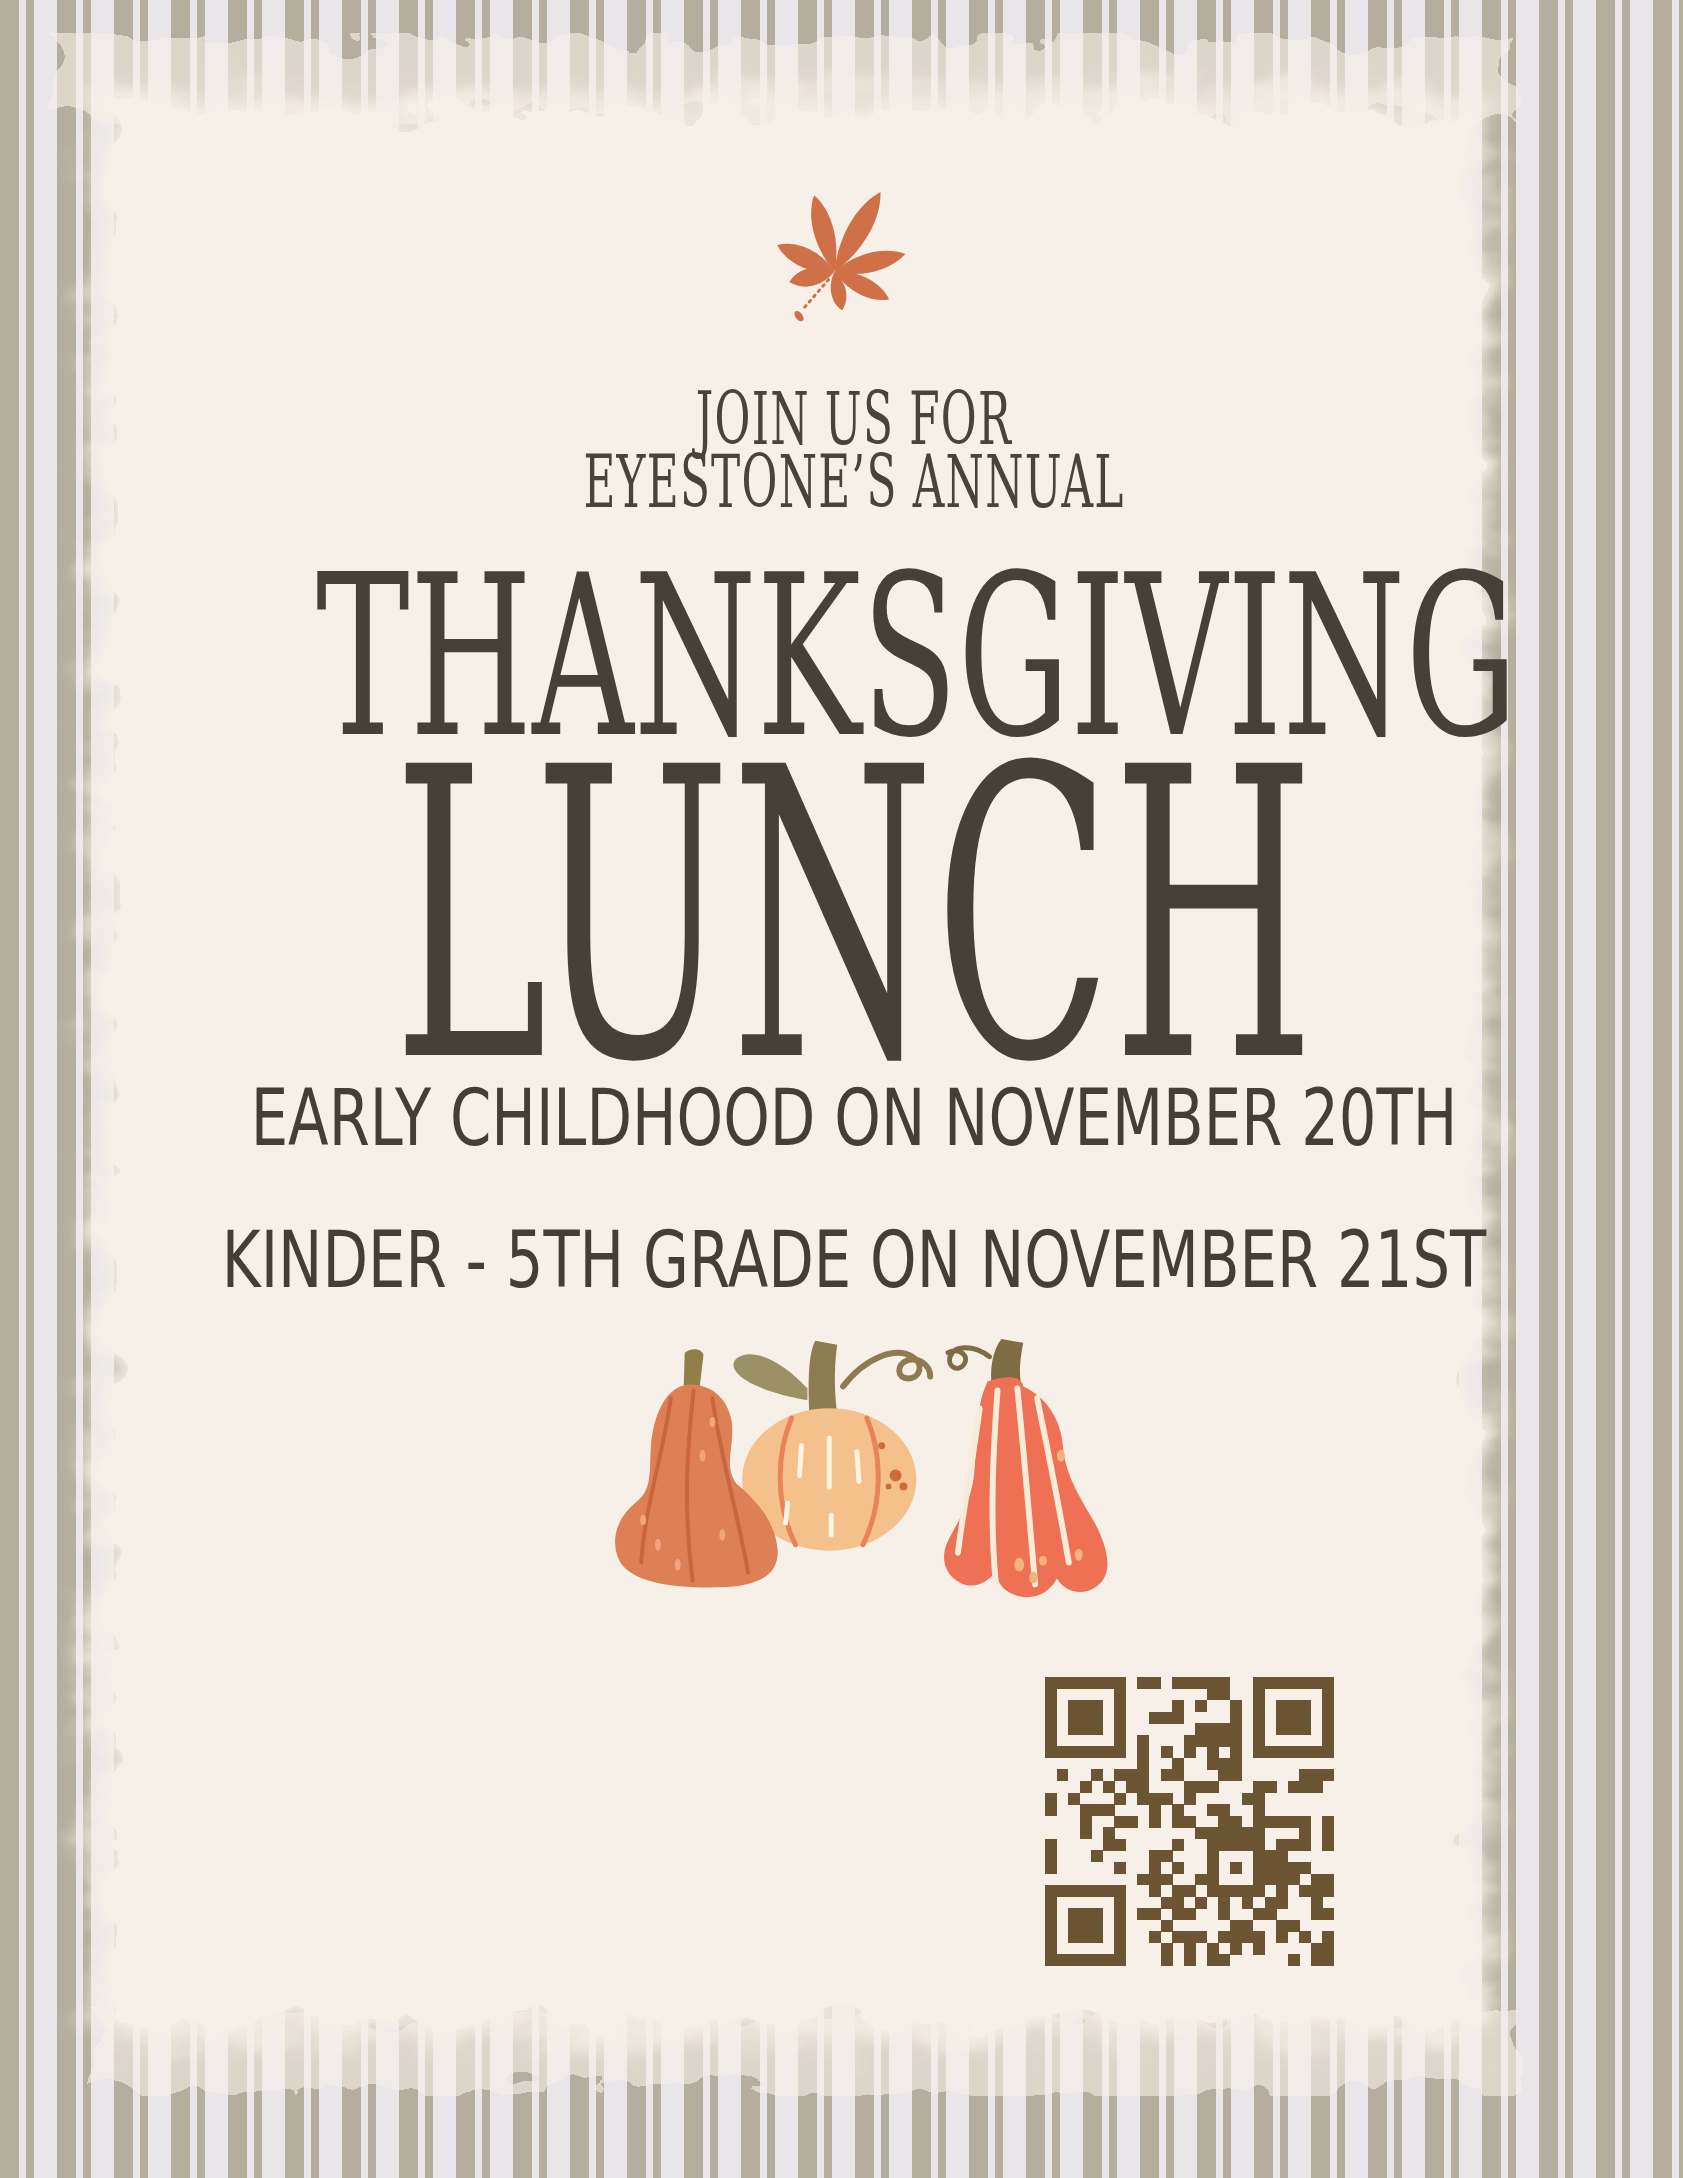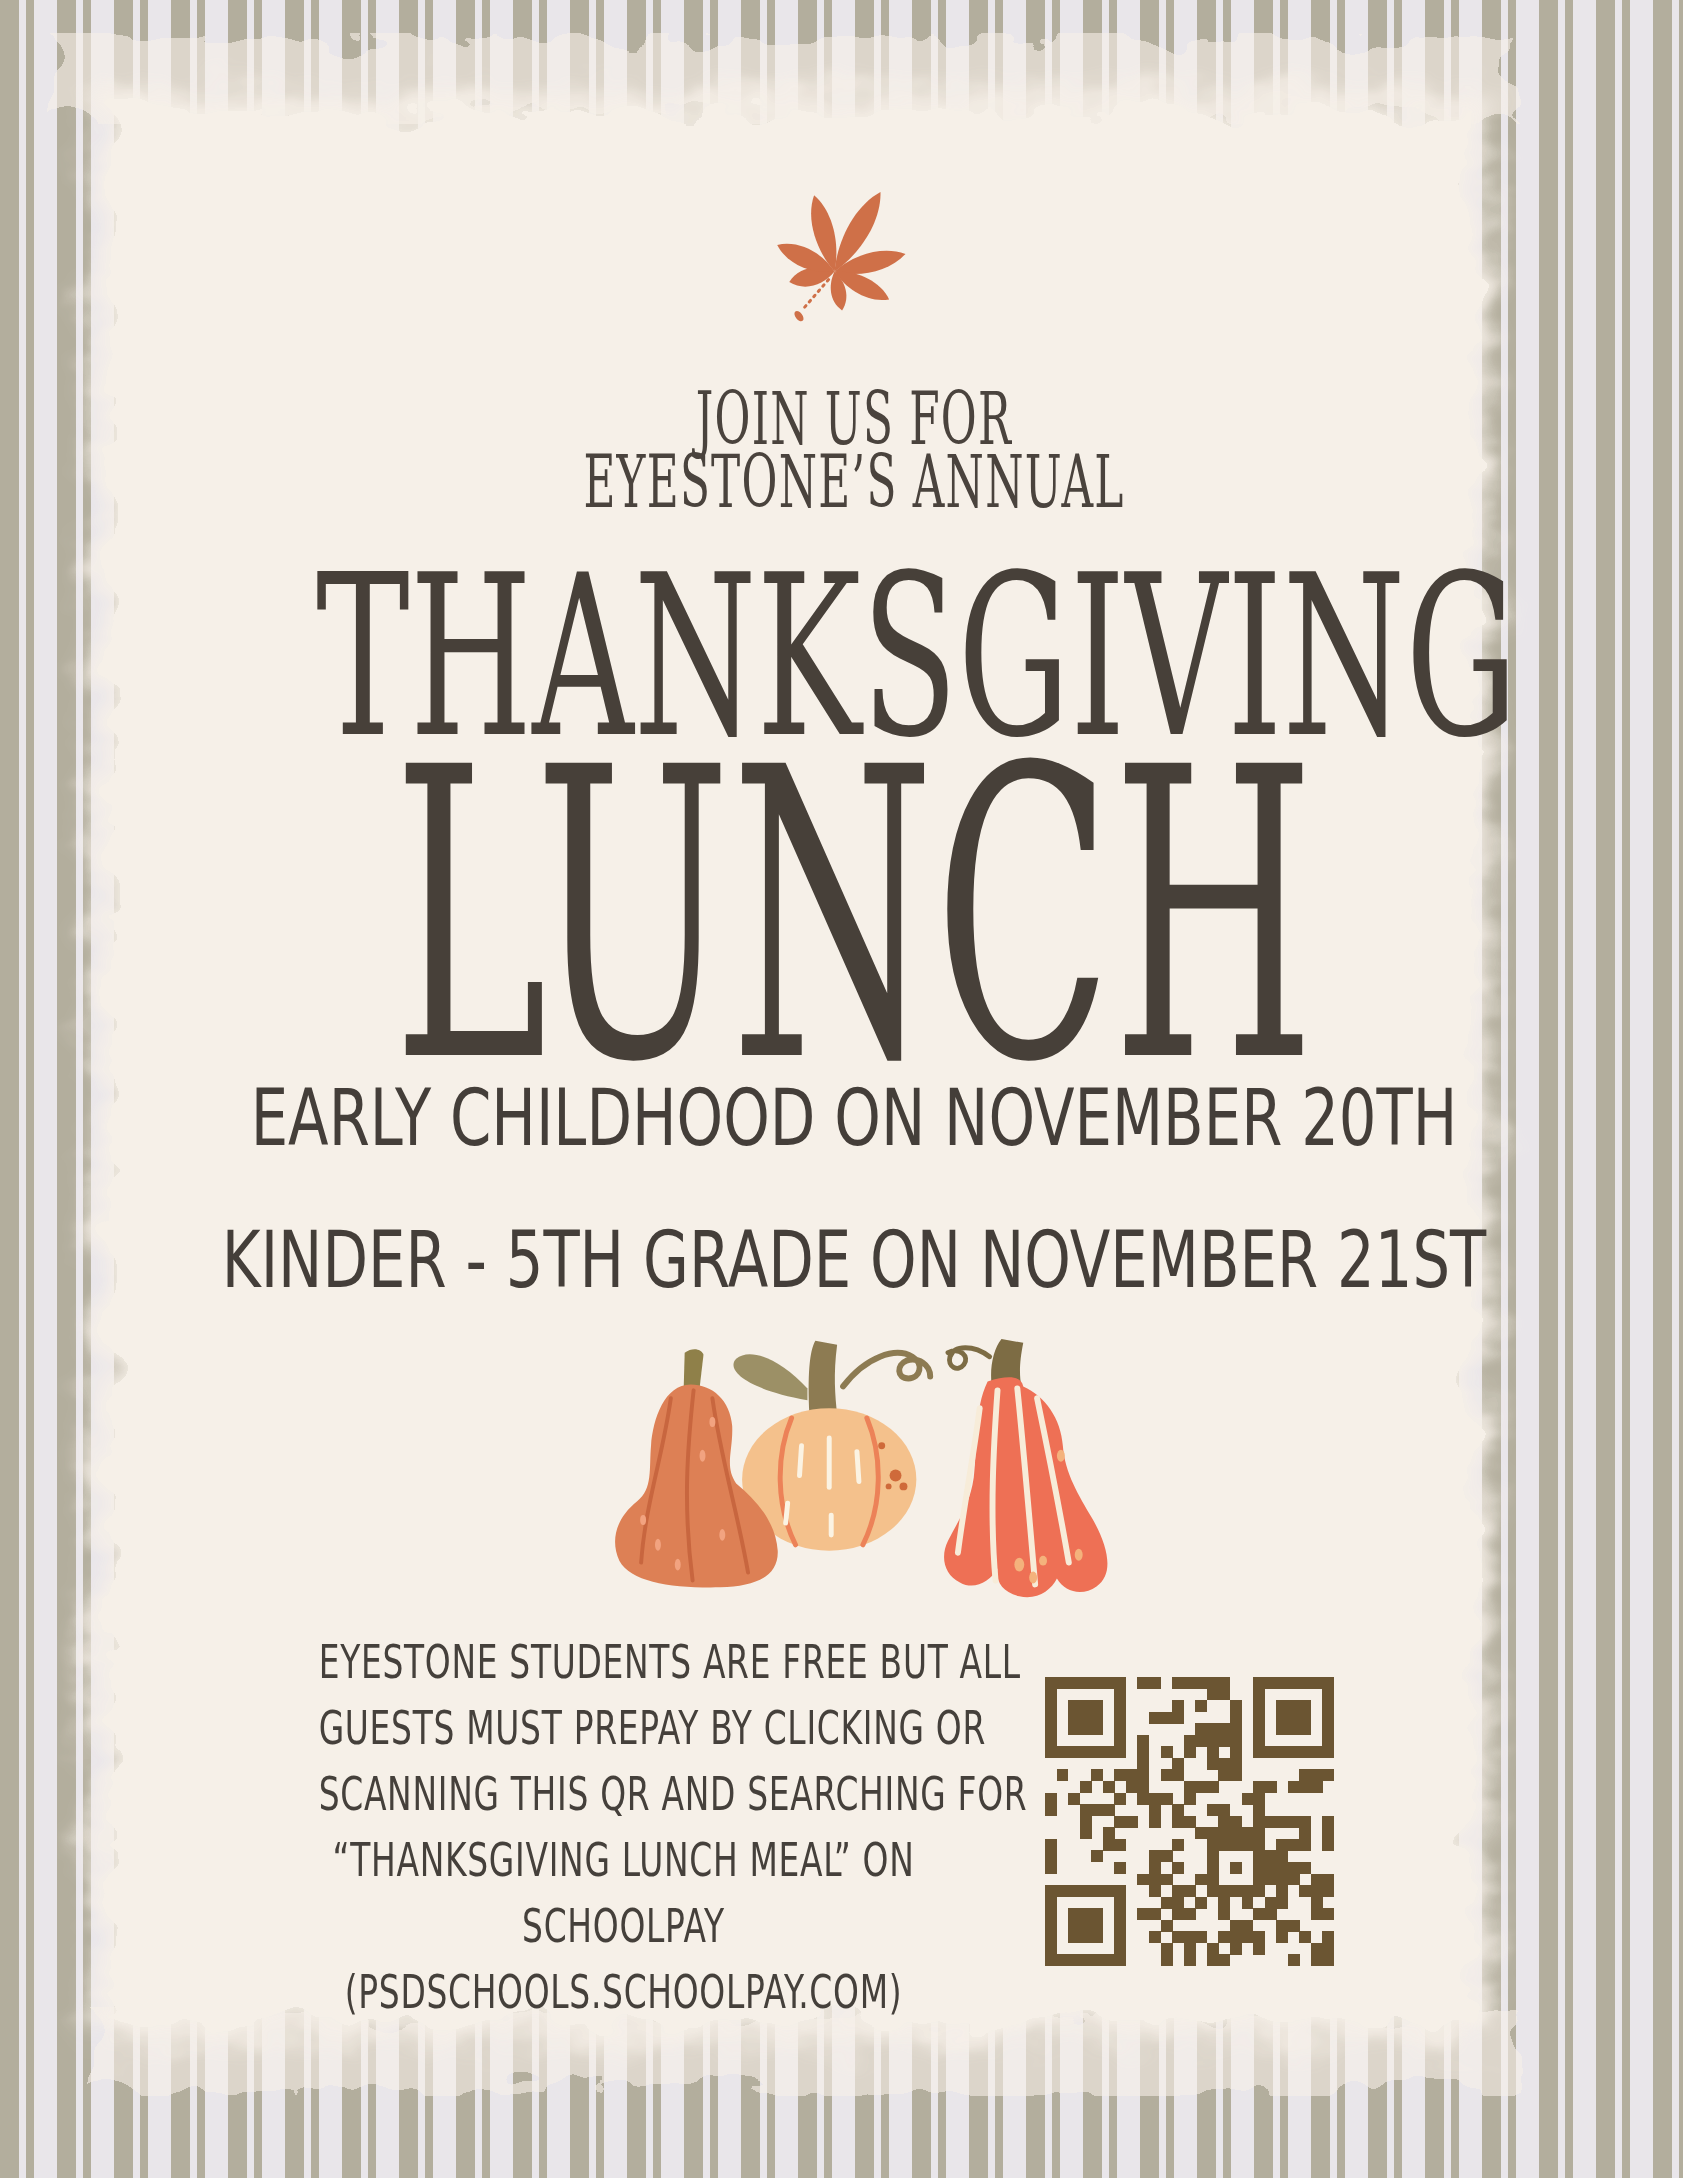--- a/index.html
+++ b/index.html
@@ -168,28 +168,20 @@
         <g fill="#f4b27c">
           <ellipse cx="470" cy="240" rx="5" ry="7"></ellipse>
             <ellipse cx="484" cy="253" rx="4" ry="6"></ellipse>
           <ellipse cx="494" cy="236" rx="4" ry="5"></ellipse>
             <ellipse cx="530" cy="230" rx="4" ry="6"></ellipse>
           <ellipse cx="512" cy="130" rx="4" ry="6"></ellipse>
         </g>
       </g>
     </svg>
 
-    <div class="details">
-      <div class="details-line">EYESTONE STUDENTS ARE FREE BUT ALL</div>
-      <div class="details-line">GUESTS MUST PREPAY BY CLICKING OR</div>
-      <div class="details-line">SCANNING THIS QR AND SEARCHING FOR</div>
-      <div class="details-line">“THANKSGIVING LUNCH MEAL” ON</div>
-      <div class="details-line">SCHOOLPAY</div>
-      <div class="details-line">(PSDSCHOOLS.SCHOOLPAY.COM)</div>
-    </div>
 
     <div class="qr">
       <svg id="qr-svg" viewBox="0 0 25 25" aria-hidden="true">
           <path d="M0 0h1.03v1.03h-1.03zM1 0h1.03v1.03h-1.03zM2 0h1.03v1.03h-1.03zM3 0h1.03v1.03h-1.03zM4 0h1.03v1.03h-1.03zM5 0h1.03v1.03h-1.03zM6 0h1.03v1.03h-1.03zM8 0h1.03v1.03h-1.03zM9 0h1.03v1.03h-1.03zM11 0h1.03v1.03h-1.03zM12 0h1.03v1.03h-1.03zM13 0h1.03v1.03h-1.03zM14 0h1.03v1.03h-1.03zM15 0h1.03v1.03h-1.03zM18 0h1.03v1.03h-1.03zM19 0h1.03v1.03h-1.03zM20 0h1.03v1.03h-1.03zM21 0h1.03v1.03h-1.03zM22 0h1.03v1.03h-1.03zM23 0h1.03v1.03h-1.03zM24 0h1.03v1.03h-1.03zM0 1h1.03v1.03h-1.03zM6 1h1.03v1.03h-1.03zM14 1h1.03v1.03h-1.03zM15 1h1.03v1.03h-1.03zM18 1h1.03v1.03h-1.03zM24 1h1.03v1.03h-1.03zM0 2h1.03v1.03h-1.03zM2 2h1.03v1.03h-1.03zM3 2h1.03v1.03h-1.03zM4 2h1.03v1.03h-1.03zM6 2h1.03v1.03h-1.03zM11 2h1.03v1.03h-1.03zM13 2h1.03v1.03h-1.03zM16 2h1.03v1.03h-1.03zM18 2h1.03v1.03h-1.03zM20 2h1.03v1.03h-1.03zM21 2h1.03v1.03h-1.03zM22 2h1.03v1.03h-1.03zM24 2h1.03v1.03h-1.03zM0 3h1.03v1.03h-1.03zM2 3h1.03v1.03h-1.03zM3 3h1.03v1.03h-1.03zM4 3h1.03v1.03h-1.03zM6 3h1.03v1.03h-1.03zM9 3h1.03v1.03h-1.03zM10 3h1.03v1.03h-1.03zM11 3h1.03v1.03h-1.03zM16 3h1.03v1.03h-1.03zM18 3h1.03v1.03h-1.03zM20 3h1.03v1.03h-1.03zM21 3h1.03v1.03h-1.03zM22 3h1.03v1.03h-1.03zM24 3h1.03v1.03h-1.03zM0 4h1.03v1.03h-1.03zM2 4h1.03v1.03h-1.03zM3 4h1.03v1.03h-1.03zM4 4h1.03v1.03h-1.03zM6 4h1.03v1.03h-1.03zM13 4h1.03v1.03h-1.03zM14 4h1.03v1.03h-1.03zM15 4h1.03v1.03h-1.03zM16 4h1.03v1.03h-1.03zM18 4h1.03v1.03h-1.03zM20 4h1.03v1.03h-1.03zM21 4h1.03v1.03h-1.03zM22 4h1.03v1.03h-1.03zM24 4h1.03v1.03h-1.03zM0 5h1.03v1.03h-1.03zM6 5h1.03v1.03h-1.03zM8 5h1.03v1.03h-1.03zM12 5h1.03v1.03h-1.03zM13 5h1.03v1.03h-1.03zM14 5h1.03v1.03h-1.03zM15 5h1.03v1.03h-1.03zM16 5h1.03v1.03h-1.03zM18 5h1.03v1.03h-1.03zM24 5h1.03v1.03h-1.03zM0 6h1.03v1.03h-1.03zM1 6h1.03v1.03h-1.03zM2 6h1.03v1.03h-1.03zM3 6h1.03v1.03h-1.03zM4 6h1.03v1.03h-1.03zM5 6h1.03v1.03h-1.03zM6 6h1.03v1.03h-1.03zM8 6h1.03v1.03h-1.03zM10 6h1.03v1.03h-1.03zM12 6h1.03v1.03h-1.03zM14 6h1.03v1.03h-1.03zM16 6h1.03v1.03h-1.03zM18 6h1.03v1.03h-1.03zM19 6h1.03v1.03h-1.03zM20 6h1.03v1.03h-1.03zM21 6h1.03v1.03h-1.03zM22 6h1.03v1.03h-1.03zM23 6h1.03v1.03h-1.03zM24 6h1.03v1.03h-1.03zM8 7h1.03v1.03h-1.03zM11 7h1.03v1.03h-1.03zM14 7h1.03v1.03h-1.03zM15 7h1.03v1.03h-1.03zM16 7h1.03v1.03h-1.03zM1 8h1.03v1.03h-1.03zM4 8h1.03v1.03h-1.03zM6 8h1.03v1.03h-1.03zM7 8h1.03v1.03h-1.03zM8 8h1.03v1.03h-1.03zM10 8h1.03v1.03h-1.03zM11 8h1.03v1.03h-1.03zM15 8h1.03v1.03h-1.03zM16 8h1.03v1.03h-1.03zM22 8h1.03v1.03h-1.03zM23 8h1.03v1.03h-1.03zM24 8h1.03v1.03h-1.03zM3 9h1.03v1.03h-1.03zM5 9h1.03v1.03h-1.03zM7 9h1.03v1.03h-1.03zM8 9h1.03v1.03h-1.03zM12 9h1.03v1.03h-1.03zM13 9h1.03v1.03h-1.03zM14 9h1.03v1.03h-1.03zM18 9h1.03v1.03h-1.03zM19 9h1.03v1.03h-1.03zM21 9h1.03v1.03h-1.03zM22 9h1.03v1.03h-1.03zM23 9h1.03v1.03h-1.03zM0 10h1.03v1.03h-1.03zM2 10h1.03v1.03h-1.03zM6 10h1.03v1.03h-1.03zM8 10h1.03v1.03h-1.03zM9 10h1.03v1.03h-1.03zM10 10h1.03v1.03h-1.03zM12 10h1.03v1.03h-1.03zM17 10h1.03v1.03h-1.03zM18 10h1.03v1.03h-1.03zM0 11h1.03v1.03h-1.03zM3 11h1.03v1.03h-1.03zM4 11h1.03v1.03h-1.03zM5 11h1.03v1.03h-1.03zM9 11h1.03v1.03h-1.03zM11 11h1.03v1.03h-1.03zM14 11h1.03v1.03h-1.03zM15 11h1.03v1.03h-1.03zM18 11h1.03v1.03h-1.03zM3 12h1.03v1.03h-1.03zM6 12h1.03v1.03h-1.03zM7 12h1.03v1.03h-1.03zM9 12h1.03v1.03h-1.03zM11 12h1.03v1.03h-1.03zM12 12h1.03v1.03h-1.03zM15 12h1.03v1.03h-1.03zM16 12h1.03v1.03h-1.03zM18 12h1.03v1.03h-1.03zM19 12h1.03v1.03h-1.03zM20 12h1.03v1.03h-1.03zM21 12h1.03v1.03h-1.03zM22 12h1.03v1.03h-1.03zM24 12h1.03v1.03h-1.03zM3 13h1.03v1.03h-1.03zM5 13h1.03v1.03h-1.03zM13 13h1.03v1.03h-1.03zM14 13h1.03v1.03h-1.03zM15 13h1.03v1.03h-1.03zM16 13h1.03v1.03h-1.03zM17 13h1.03v1.03h-1.03zM18 13h1.03v1.03h-1.03zM22 13h1.03v1.03h-1.03zM24 13h1.03v1.03h-1.03zM0 14h1.03v1.03h-1.03zM5 14h1.03v1.03h-1.03zM6 14h1.03v1.03h-1.03zM11 14h1.03v1.03h-1.03zM14 14h1.03v1.03h-1.03zM15 14h1.03v1.03h-1.03zM16 14h1.03v1.03h-1.03zM17 14h1.03v1.03h-1.03zM18 14h1.03v1.03h-1.03zM20 14h1.03v1.03h-1.03zM21 14h1.03v1.03h-1.03zM22 14h1.03v1.03h-1.03zM24 14h1.03v1.03h-1.03zM0 15h1.03v1.03h-1.03zM4 15h1.03v1.03h-1.03zM9 15h1.03v1.03h-1.03zM10 15h1.03v1.03h-1.03zM14 15h1.03v1.03h-1.03zM18 15h1.03v1.03h-1.03zM19 15h1.03v1.03h-1.03zM20 15h1.03v1.03h-1.03zM0 16h1.03v1.03h-1.03zM6 16h1.03v1.03h-1.03zM9 16h1.03v1.03h-1.03zM11 16h1.03v1.03h-1.03zM14 16h1.03v1.03h-1.03zM16 16h1.03v1.03h-1.03zM18 16h1.03v1.03h-1.03zM19 16h1.03v1.03h-1.03zM20 16h1.03v1.03h-1.03zM21 16h1.03v1.03h-1.03zM22 16h1.03v1.03h-1.03zM8 17h1.03v1.03h-1.03zM9 17h1.03v1.03h-1.03zM10 17h1.03v1.03h-1.03zM13 17h1.03v1.03h-1.03zM14 17h1.03v1.03h-1.03zM18 17h1.03v1.03h-1.03zM19 17h1.03v1.03h-1.03zM20 17h1.03v1.03h-1.03zM21 17h1.03v1.03h-1.03zM23 17h1.03v1.03h-1.03zM24 17h1.03v1.03h-1.03zM0 18h1.03v1.03h-1.03zM1 18h1.03v1.03h-1.03zM2 18h1.03v1.03h-1.03zM3 18h1.03v1.03h-1.03zM4 18h1.03v1.03h-1.03zM5 18h1.03v1.03h-1.03zM6 18h1.03v1.03h-1.03zM9 18h1.03v1.03h-1.03zM11 18h1.03v1.03h-1.03zM12 18h1.03v1.03h-1.03zM14 18h1.03v1.03h-1.03zM15 18h1.03v1.03h-1.03zM16 18h1.03v1.03h-1.03zM17 18h1.03v1.03h-1.03zM18 18h1.03v1.03h-1.03zM20 18h1.03v1.03h-1.03zM22 18h1.03v1.03h-1.03zM23 18h1.03v1.03h-1.03zM24 18h1.03v1.03h-1.03zM0 19h1.03v1.03h-1.03zM6 19h1.03v1.03h-1.03zM10 19h1.03v1.03h-1.03zM11 19h1.03v1.03h-1.03zM13 19h1.03v1.03h-1.03zM15 19h1.03v1.03h-1.03zM17 19h1.03v1.03h-1.03zM19 19h1.03v1.03h-1.03zM20 19h1.03v1.03h-1.03zM23 19h1.03v1.03h-1.03zM0 20h1.03v1.03h-1.03zM2 20h1.03v1.03h-1.03zM3 20h1.03v1.03h-1.03zM4 20h1.03v1.03h-1.03zM6 20h1.03v1.03h-1.03zM8 20h1.03v1.03h-1.03zM9 20h1.03v1.03h-1.03zM11 20h1.03v1.03h-1.03zM12 20h1.03v1.03h-1.03zM15 20h1.03v1.03h-1.03zM18 20h1.03v1.03h-1.03zM19 20h1.03v1.03h-1.03zM23 20h1.03v1.03h-1.03zM24 20h1.03v1.03h-1.03zM0 21h1.03v1.03h-1.03zM2 21h1.03v1.03h-1.03zM3 21h1.03v1.03h-1.03zM4 21h1.03v1.03h-1.03zM6 21h1.03v1.03h-1.03zM10 21h1.03v1.03h-1.03zM16 21h1.03v1.03h-1.03zM17 21h1.03v1.03h-1.03zM20 21h1.03v1.03h-1.03zM21 21h1.03v1.03h-1.03zM0 22h1.03v1.03h-1.03zM2 22h1.03v1.03h-1.03zM3 22h1.03v1.03h-1.03zM4 22h1.03v1.03h-1.03zM6 22h1.03v1.03h-1.03zM9 22h1.03v1.03h-1.03zM11 22h1.03v1.03h-1.03zM12 22h1.03v1.03h-1.03zM13 22h1.03v1.03h-1.03zM15 22h1.03v1.03h-1.03zM16 22h1.03v1.03h-1.03zM17 22h1.03v1.03h-1.03zM18 22h1.03v1.03h-1.03zM20 22h1.03v1.03h-1.03zM22 22h1.03v1.03h-1.03zM24 22h1.03v1.03h-1.03zM0 23h1.03v1.03h-1.03zM6 23h1.03v1.03h-1.03zM10 23h1.03v1.03h-1.03zM12 23h1.03v1.03h-1.03zM14 23h1.03v1.03h-1.03zM16 23h1.03v1.03h-1.03zM18 23h1.03v1.03h-1.03zM23 23h1.03v1.03h-1.03zM24 23h1.03v1.03h-1.03zM0 24h1.03v1.03h-1.03zM1 24h1.03v1.03h-1.03zM2 24h1.03v1.03h-1.03zM3 24h1.03v1.03h-1.03zM4 24h1.03v1.03h-1.03zM5 24h1.03v1.03h-1.03zM6 24h1.03v1.03h-1.03zM10 24h1.03v1.03h-1.03zM12 24h1.03v1.03h-1.03zM14 24h1.03v1.03h-1.03zM15 24h1.03v1.03h-1.03zM21 24h1.03v1.03h-1.03zM23 24h1.03v1.03h-1.03zM24 24h1.03v1.03h-1.03z" fill="#6b5532"></path>
         </svg>
     </div>
 
   </div>
 </div>
 

